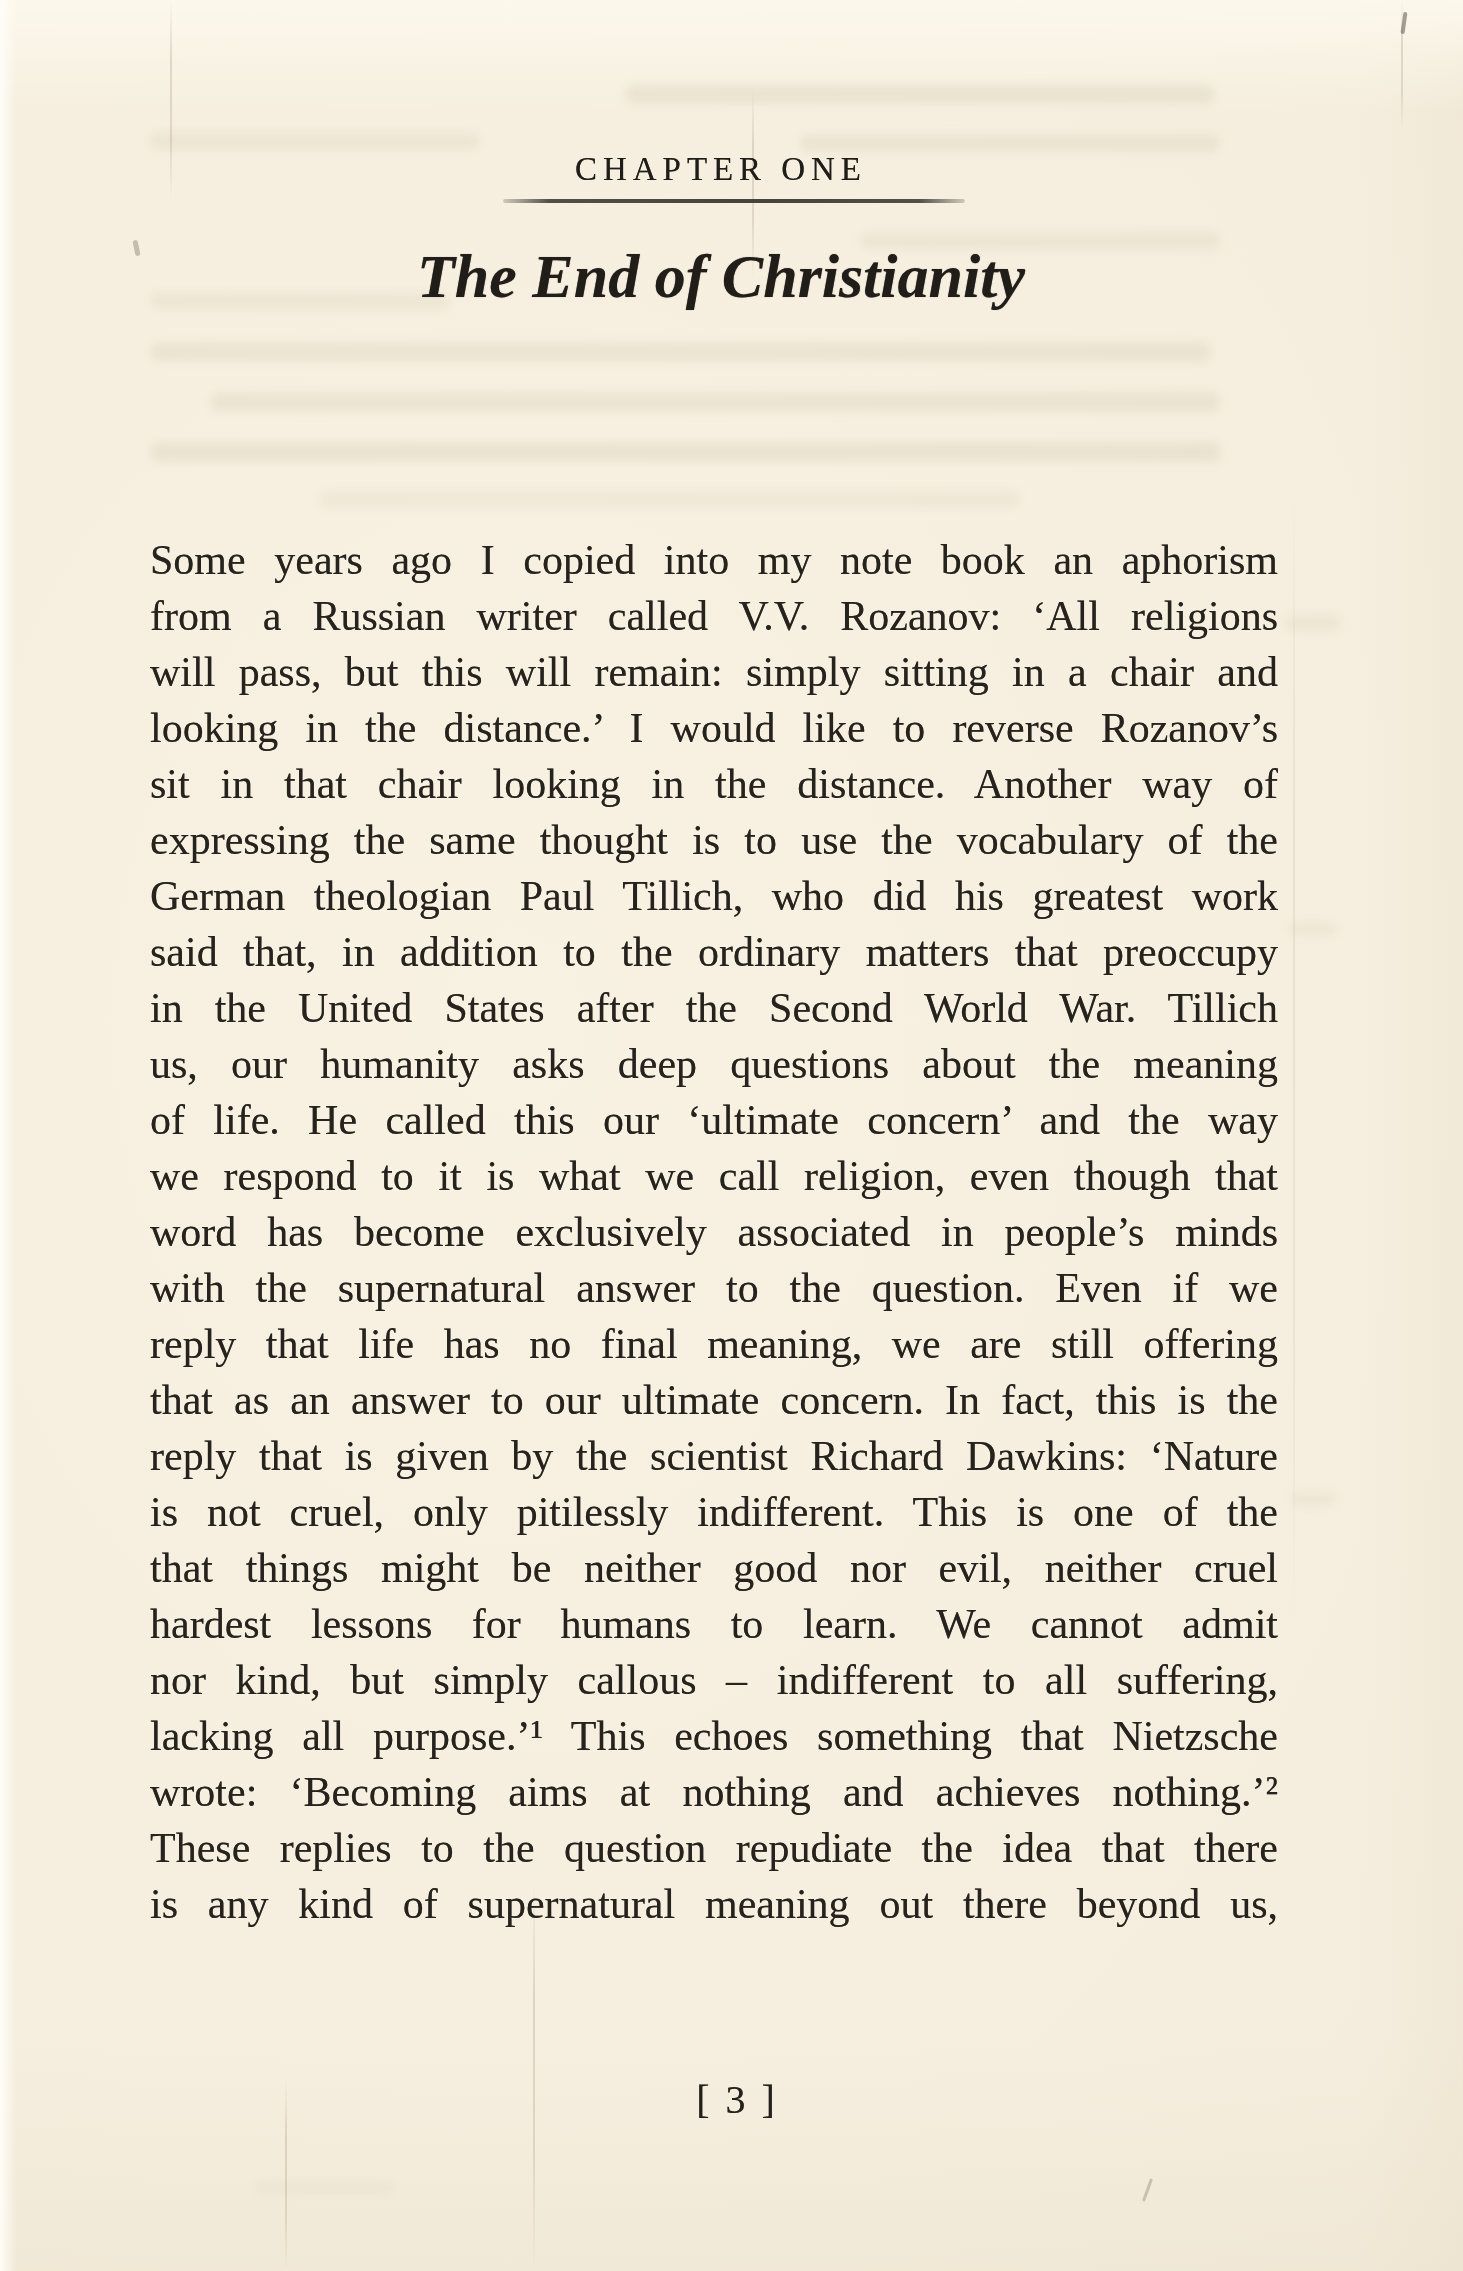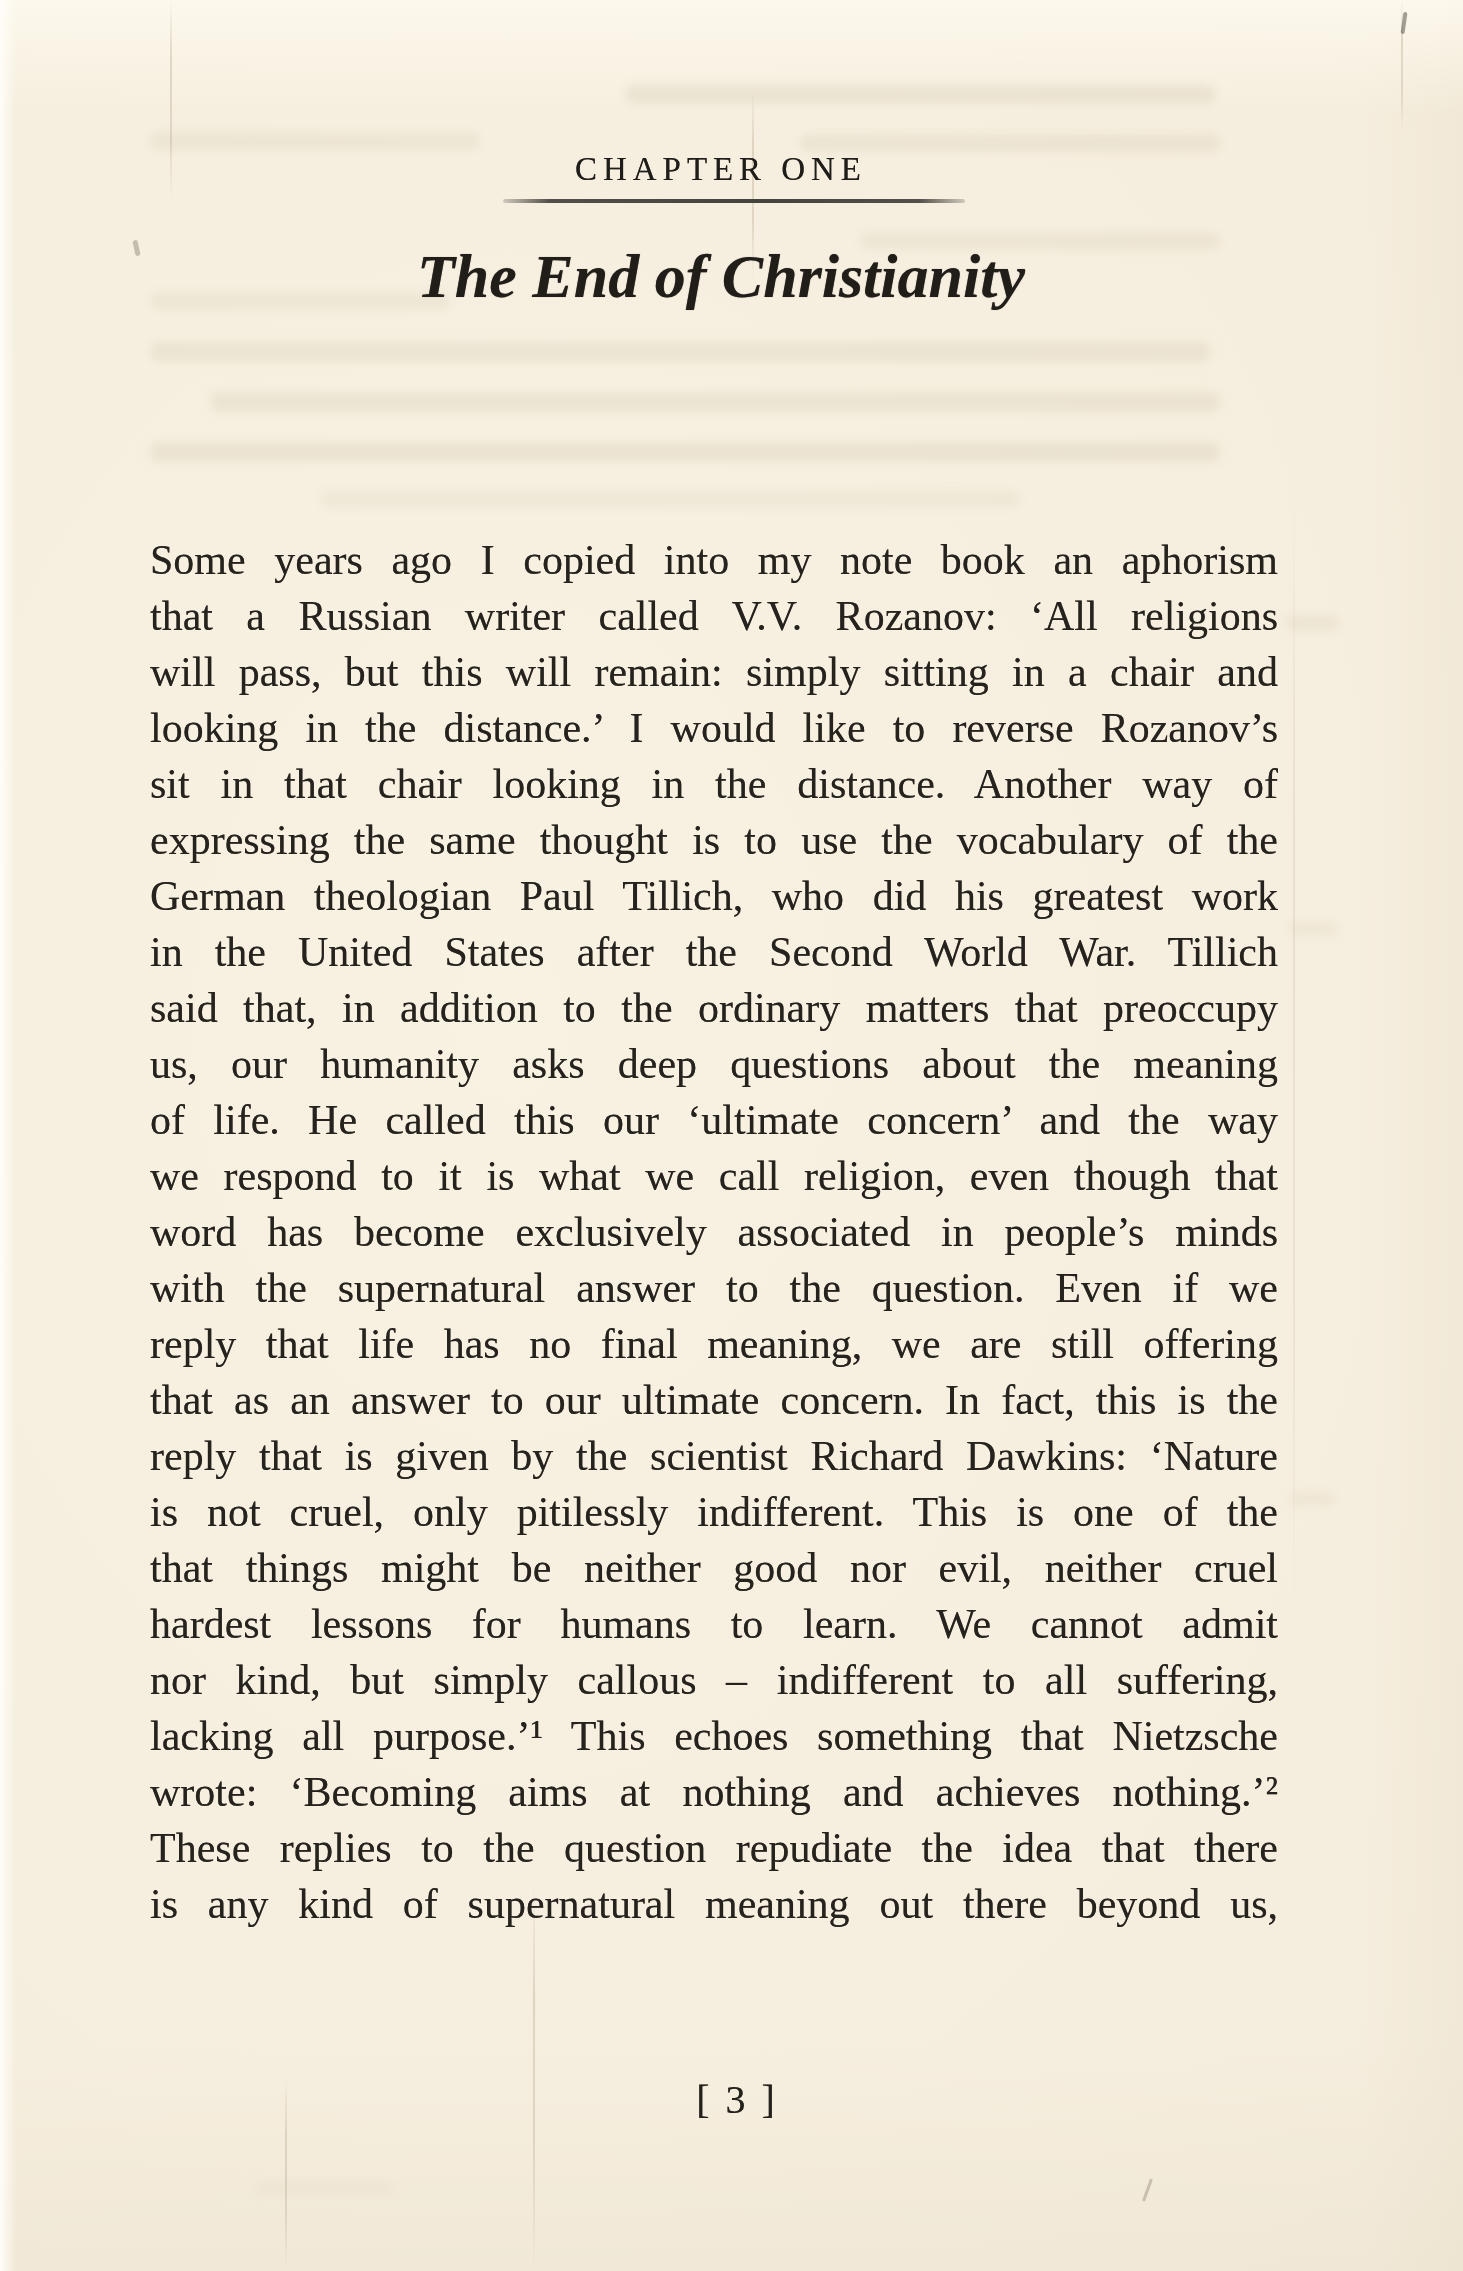--- a/index.html
+++ b/index.html
@@ -134,28 +134,28 @@
   <div class="speck" style="left:1146px; top:2178px; width:3px; height:24px; background:rgba(150,142,125,0.45);transform:rotate(20deg)"></div>
 
   <div class="header">
     <div class="chapter-label">CHAPTER ONE</div>
     <div class="rule"></div>
     <h1 class="title">The End of Christianity</h1>
   </div>
 
   <div class="body">
       <div class="line">Some years ago I copied into my note book an aphorism</div>
-      <div class="line">that a Russian writer called V.V. Rozanov: ‘All religions</div>
+      <div class="line">from a Russian writer called V.V. Rozanov: ‘All religions</div>
       <div class="line">will pass, but this will remain: simply sitting in a chair and</div>
       <div class="line">looking in the distance.’ I would like to reverse Rozanov’s</div>
       <div class="line">sit in that chair looking in the distance. Another way of</div>
       <div class="line">expressing the same thought is to use the vocabulary of the</div>
       <div class="line">German theologian Paul Tillich, who did his greatest work</div>
+      <div class="line">said that, in addition to the ordinary matters that preoccupy</div>
       <div class="line">in the United States after the Second World War. Tillich</div>
-      <div class="line">said that, in addition to the ordinary matters that preoccupy</div>
       <div class="line">us, our humanity asks deep questions about the meaning</div>
       <div class="line">of life. He called this our ‘ultimate concern’ and the way</div>
       <div class="line">we respond to it is what we call religion, even though that</div>
       <div class="line">word has become exclusively associated in people’s minds</div>
       <div class="line">with the supernatural answer to the question. Even if we</div>
       <div class="line">reply that life has no final meaning, we are still offering</div>
       <div class="line">that as an answer to our ultimate concern. In fact, this is the</div>
       <div class="line">reply that is given by the scientist Richard Dawkins: ‘Nature</div>
       <div class="line">is not cruel, only pitilessly indifferent. This is one of the</div>
       <div class="line">that things might be neither good nor evil, neither cruel</div>

